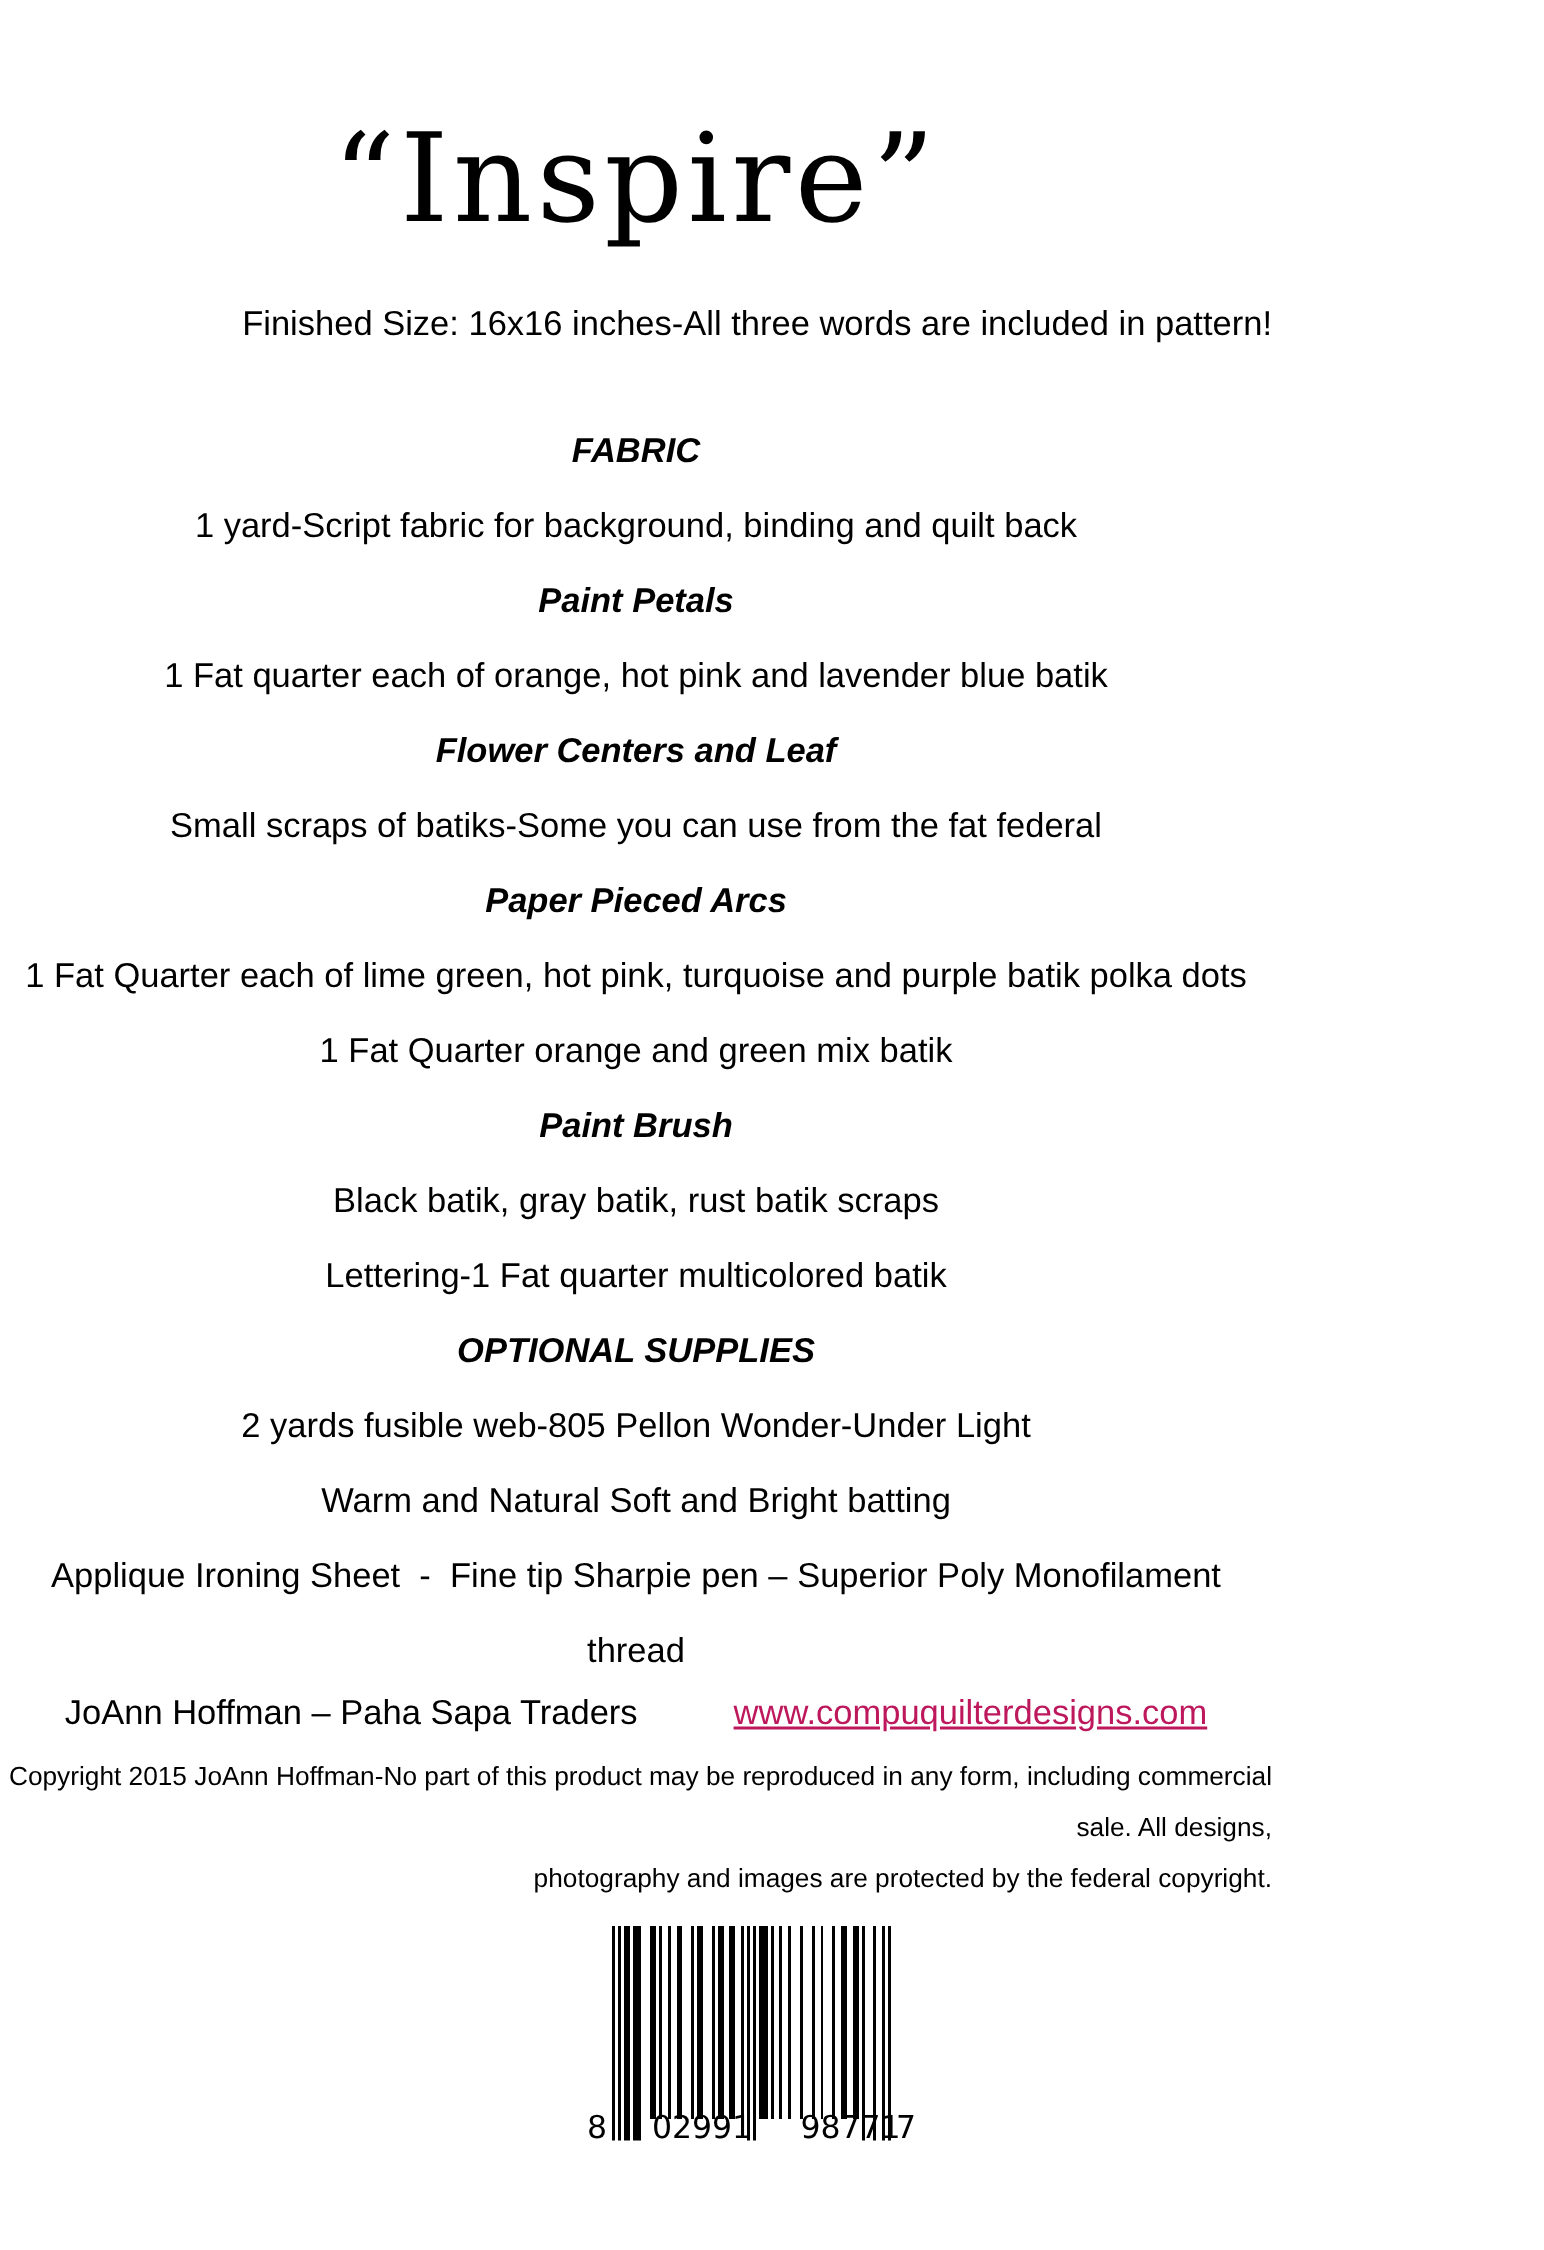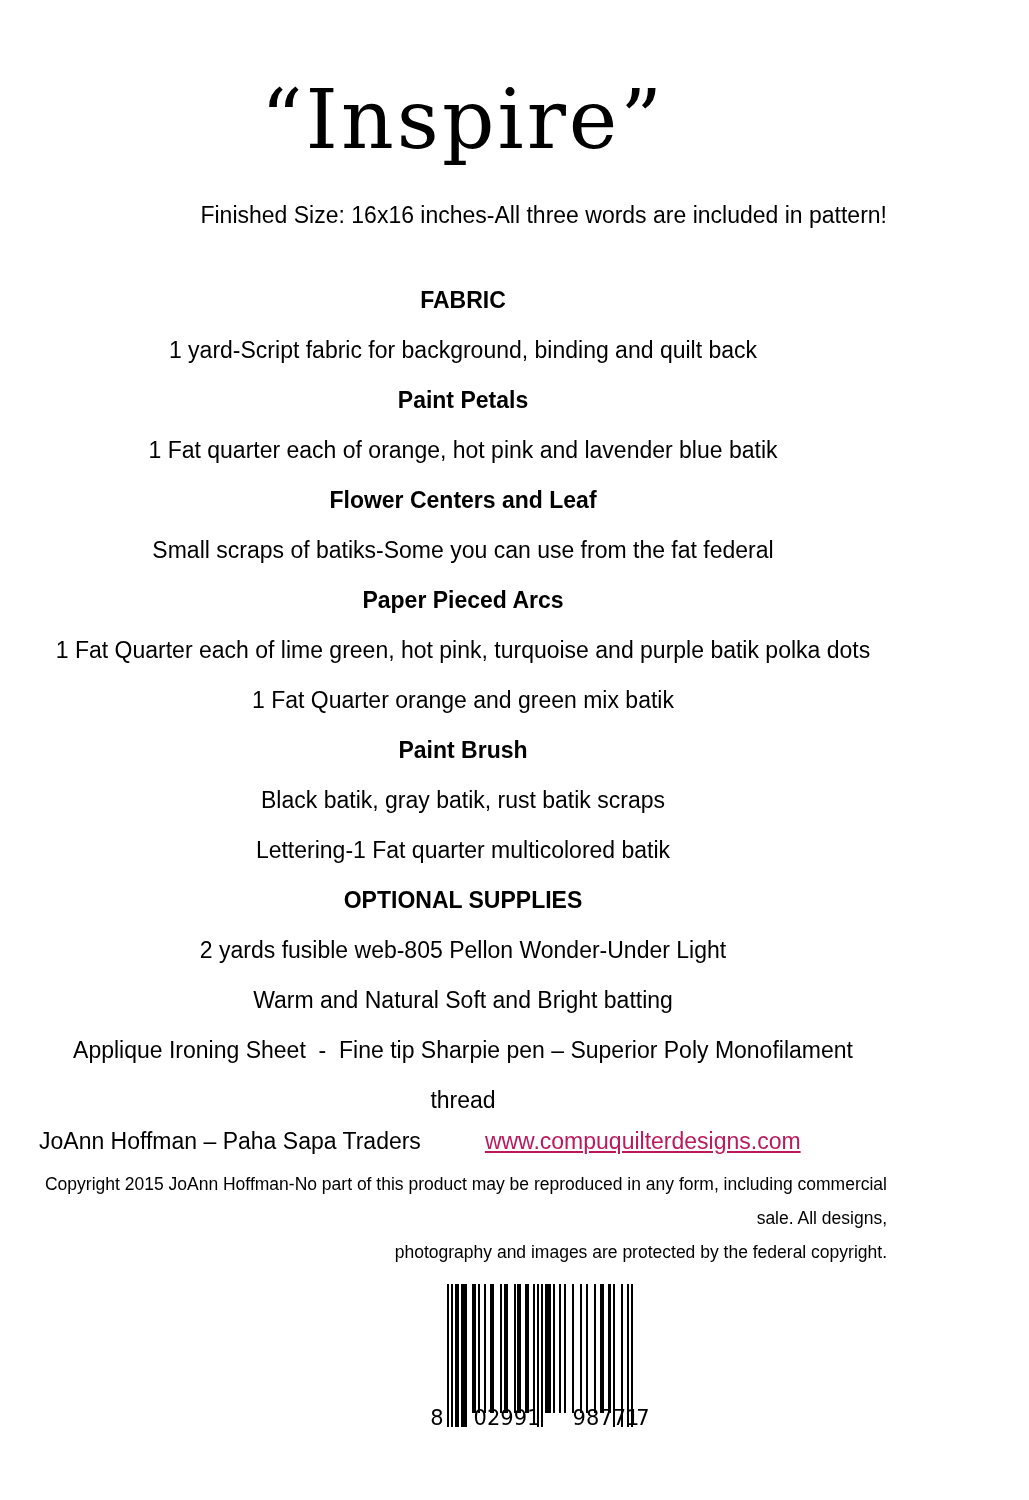--- a/index.html
+++ b/index.html
@@ -4,21 +4,20 @@
 <style>
   html, body { margin: 0; padding: 0; background: #ffffff; }
   .page {
     position: relative;
     width: 848px;
     height: 1500px;
     background: #ffffff;
     color: #000000;
     font-family: "Liberation Sans", sans-serif;
     overflow: hidden;
-    padding-left: 39px;
   }
   .title {
     margin-top: 62px;
     line-height: 115px;
     text-align: center;
     font-family: "DejaVu Serif", serif;
     font-size: 82px;
     font-weight: 400;
     letter-spacing: 3px;
   }
@@ -29,25 +28,26 @@
     font-size: 23px;
   }
   .materials { margin-top: 44px; }
   .line {
     height: 50px;
     line-height: 50px;
     text-align: center;
     font-size: 23px;
     white-space: pre-wrap;
   }
-  .line.header { font-weight: bold; }
+  .line.header { font-weight: bold; font-style: italic; }
   .footer-row {
     margin-top: 52px;
     height: 28px;
     display: flex;
+    justify-content: center;
     align-items: center;
     gap: 64px;
     font-size: 23px;
   }
   .website { text-decoration: underline; cursor: pointer; }
   .copyright {
     text-align: right;
     font-size: 17.5px;
     line-height: 34px;
     white-space: pre-wrap;

